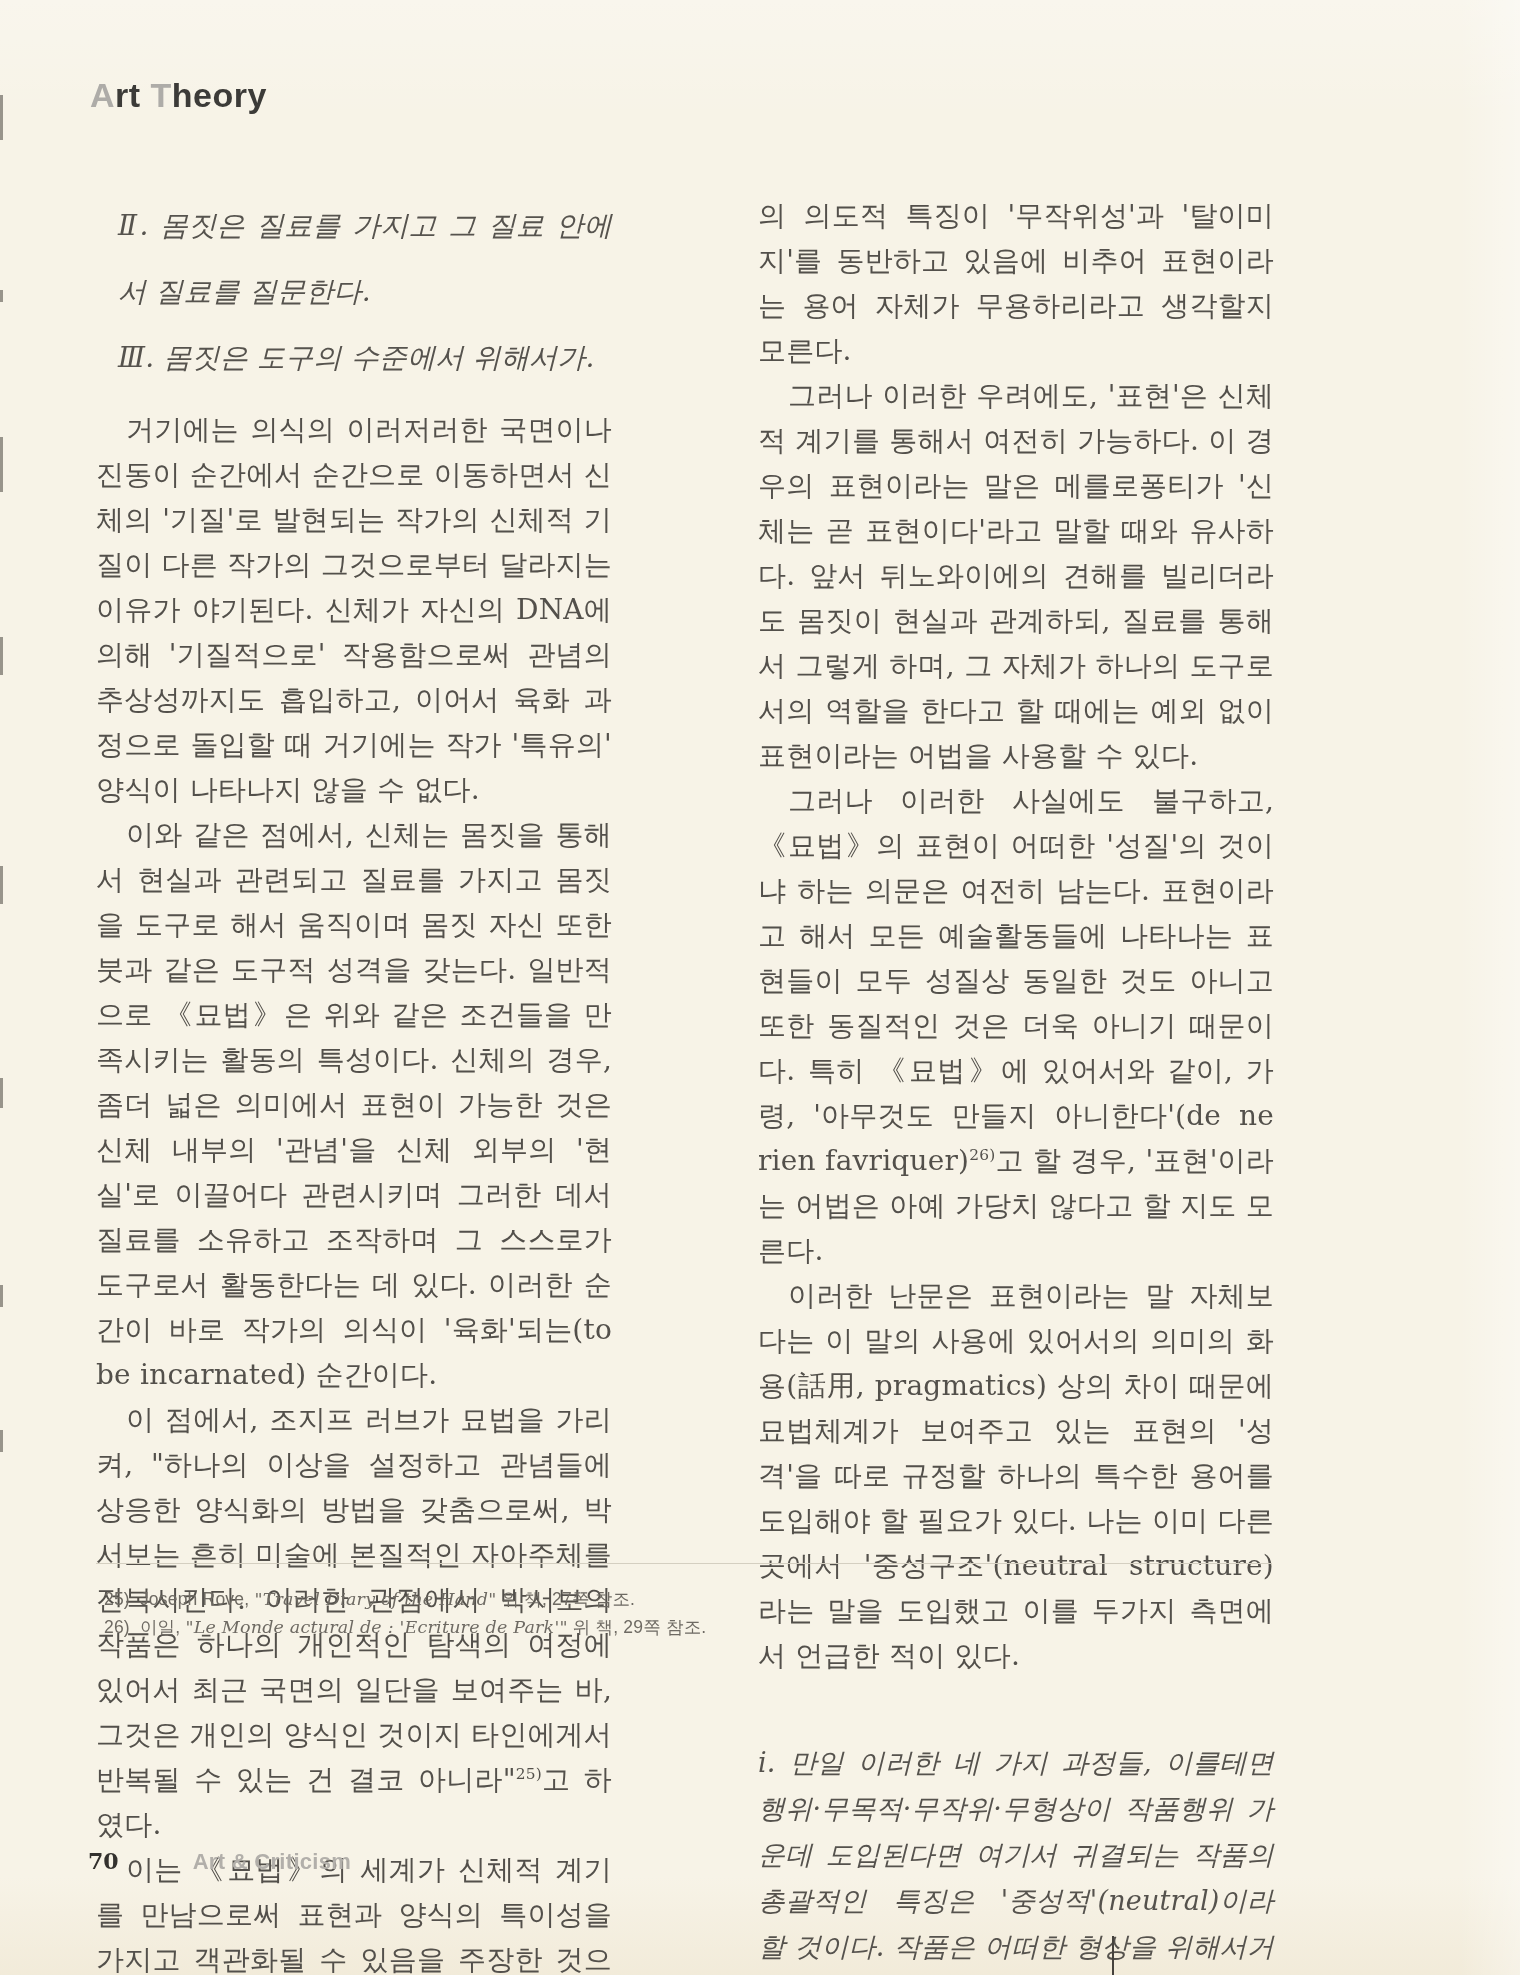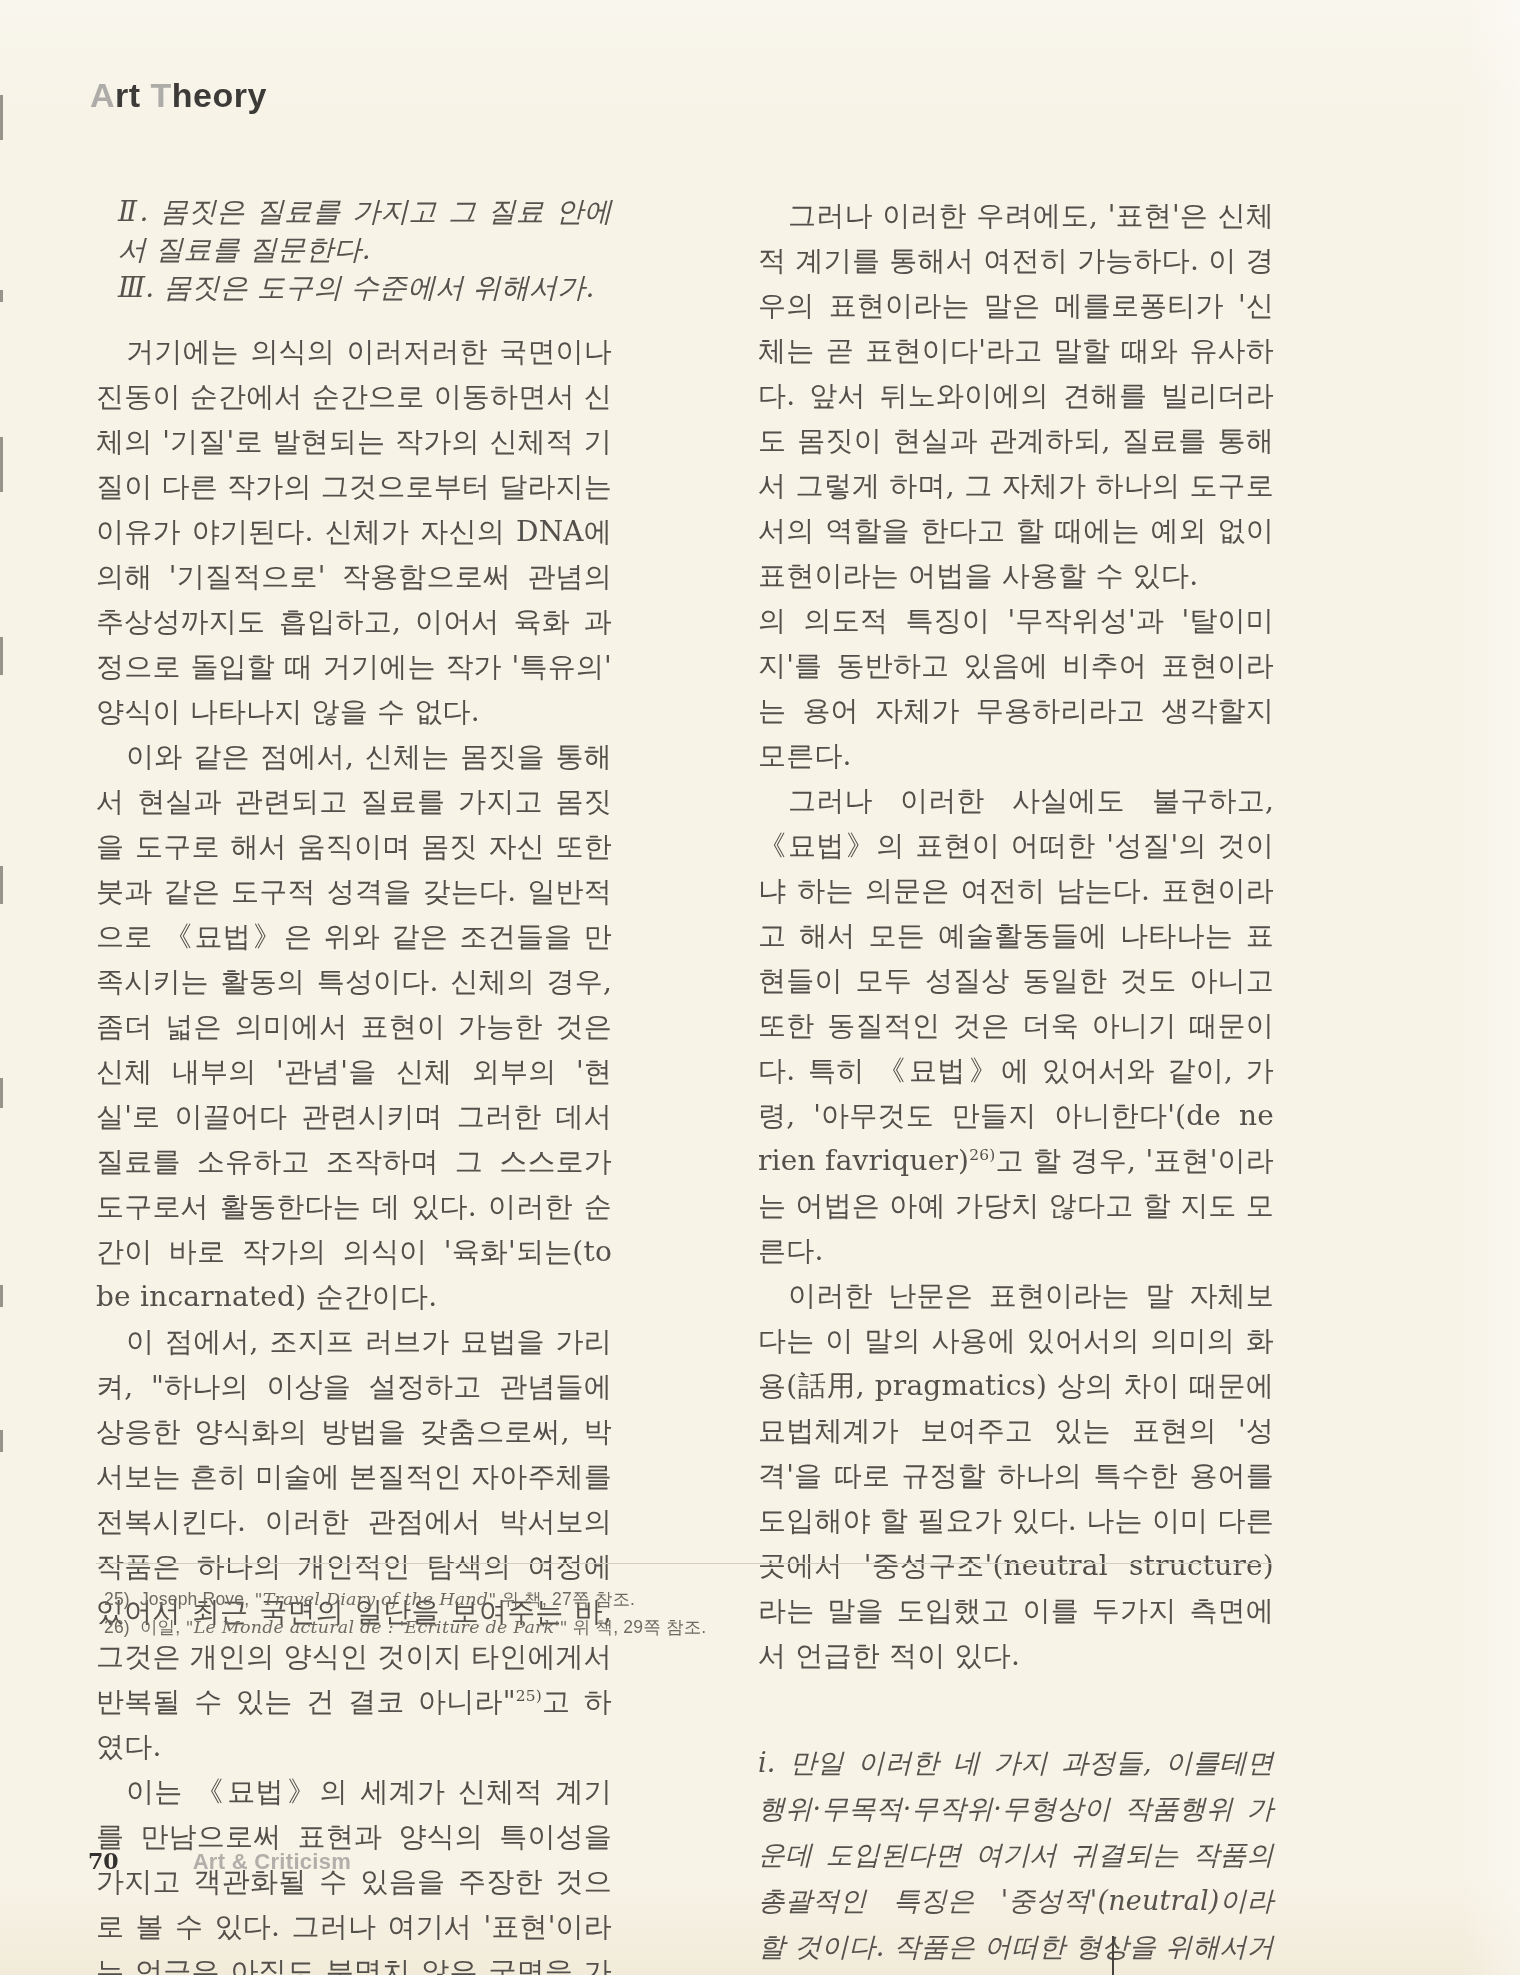--- a/index.html
+++ b/index.html
@@ -40,22 +40,22 @@
     line-height: 45px;
     text-align: justify;
     letter-spacing: 0.2px;
   }
   .col-left  { left: 96px;  }
   .col-right { left: 758px; }
 
   .quote-block {
     font-style: italic;
     padding-left: 22px;
-    line-height: 38px;
-    margin-bottom: 22px;
+    line-height: 66px;
+    margin-bottom: 16px;
     color: #56534e;
   }
   .para { margin: 0; text-indent: 30px; }
   .para.no-indent { text-indent: 0; }
   sup.ref {
     font-size: 0.55em;
     vertical-align: super;
     line-height: 0;
   }
 
@@ -143,22 +143,22 @@
       <div>Ⅱ. 몸짓은 질료를 가지고 그 질료 안에서 질료를 질문한다.</div>
       <div>Ⅲ. 몸짓은 도구의 수준에서 위해서가.</div>
     </div>
     <p class="para">거기에는 의식의 이러저러한 국면이나 진동이 순간에서 순간으로 이동하면서 신체의 '기질'로 발현되는 작가의 신체적 기질이 다른 작가의 그것으로부터 달라지는 이유가 야기된다. 신체가 자신의 DNA에 의해 '기질적으로' 작용함으로써 관념의 추상성까지도 흡입하고, 이어서 육화 과정으로 돌입할 때 거기에는 작가 '특유의' 양식이 나타나지 않을 수 없다.</p>
     <p class="para">이와 같은 점에서, 신체는 몸짓을 통해서 현실과 관련되고 질료를 가지고 몸짓을 도구로 해서 움직이며 몸짓 자신 또한 붓과 같은 도구적 성격을 갖는다. 일반적으로 《묘법》은 위와 같은 조건들을 만족시키는 활동의 특성이다. 신체의 경우, 좀더 넓은 의미에서 표현이 가능한 것은 신체 내부의 '관념'을 신체 외부의 '현실'로 이끌어다 관련시키며 그러한 데서 질료를 소유하고 조작하며 그 스스로가 도구로서 활동한다는 데 있다. 이러한 순간이 바로 작가의 의식이 '육화'되는(to be incarnated) 순간이다.</p>
     <p class="para"><span>이 점에서, 조지프 러브가 묘법을 가리켜, "하나의 이상을 설정하고 관념들에 상응한 양식화의 방법을 갖춤으로써, 박서보는 흔히 미술에 본질적인 자아주체를 전복시킨다. 이러한 관점에서 박서보의 작품은 하나의 개인적인 탐색의 여정에 있어서 최근 국면의 일단을 보여주는 바, 그것은 개인의 양식인 것이지 타인에게서 반복될 수 있는 건 결코 아니라"</span><sup class="ref">25)</sup><span>고 하였다.</span></p>
     <p class="para">이는 《묘법》의 세계가 신체적 계기를 만남으로써 표현과 양식의 특이성을 가지고 객관화될 수 있음을 주장한 것으로 볼 수 있다. 그러나 여기서 '표현'이라는 언급은 아직도 분명치 않은 국면을 가지고 있다. 작가 자신이 이미 '탈표현'이라는 말을 누누이 해온 터이고 또 앞서 묘법이 제시하는 일종</p>
   </div>
 
   <div class="col col-right">
+    <p class="para no-indent">의 의도적 특징이 '무작위성'과 '탈이미지'를 동반하고 있음에 비추어 표현이라는 용어 자체가 무용하리라고 생각할지 모른다.</p>
     <p class="para">그러나 이러한 우려에도, '표현'은 신체적 계기를 통해서 여전히 가능하다. 이 경우의 표현이라는 말은 메를로퐁티가 '신체는 곧 표현이다'라고 말할 때와 유사하다. 앞서 뒤노와이에의 견해를 빌리더라도 몸짓이 현실과 관계하되, 질료를 통해서 그렇게 하며, 그 자체가 하나의 도구로서의 역할을 한다고 할 때에는 예외 없이 표현이라는 어법을 사용할 수 있다.</p>
-    <p class="para no-indent">의 의도적 특징이 '무작위성'과 '탈이미지'를 동반하고 있음에 비추어 표현이라는 용어 자체가 무용하리라고 생각할지 모른다.</p>
     <p class="para"><span>그러나 이러한 사실에도 불구하고, 《묘법》의 표현이 어떠한 '성질'의 것이냐 하는 의문은 여전히 남는다. 표현이라고 해서 모든 예술활동들에 나타나는 표현들이 모두 성질상 동일한 것도 아니고 또한 동질적인 것은 더욱 아니기 때문이다. 특히 《묘법》에 있어서와 같이, 가령, '아무것도 만들지 아니한다'(de ne rien favriquer)</span><sup class="ref">26)</sup><span>고 할 경우, '표현'이라는 어법은 아예 가당치 않다고 할 지도 모른다.</span></p>
     <p class="para">이러한 난문은 표현이라는 말 자체보다는 이 말의 사용에 있어서의 의미의 화용(話用, pragmatics) 상의 차이 때문에 묘법체계가 보여주고 있는 표현의 '성격'을 따로 규정할 하나의 특수한 용어를 도입해야 할 필요가 있다. 나는 이미 다른 곳에서 '중성구조'(neutral structure)라는 말을 도입했고 이를 두가지 측면에서 언급한 적이 있다.</p>
     <div class="italic-note"><span class="marker">i.</span><span>만일 이러한 네 가지 과정들, 이를테면 행위·무목적·무작위·무형상이 작품행위 가운데 도입된다면 여기서 귀결되는 작품의 총괄적인 특징은 '중성적'(neutral)이라 할 것이다. 작품은 어떠한 형상을 위해서거나, 목적을 위해서거나, 어떠한 작위를 위해서가 아니라 이것들을 '넘어서' 존립하게 되고 이 때문에 장차 이렇게도 될 수 있고 저렇게도 될 수 있겠지만, 본질적인 의미에서는 접근과정을 반복하는 일이 될 것이다. 이 때 이러한</span></div>
   </div>
 
   <div class="fn-rule"></div>
 
   <div class="footnotes">
     <div class="footnote"><span class="fn-num">25)</span><span>Joseph Rove, </span><span class="fn-title">"Travel Diary of the Hand"</span><span> 위 책, 27쪽 참조.</span></div>
     <div class="footnote"><span class="fn-num">26)</span><span>이일, </span><span class="fn-title">"Le Monde actural de : 'Ecriture de Park'"</span><span> 위 책, 29쪽 참조.</span></div>

